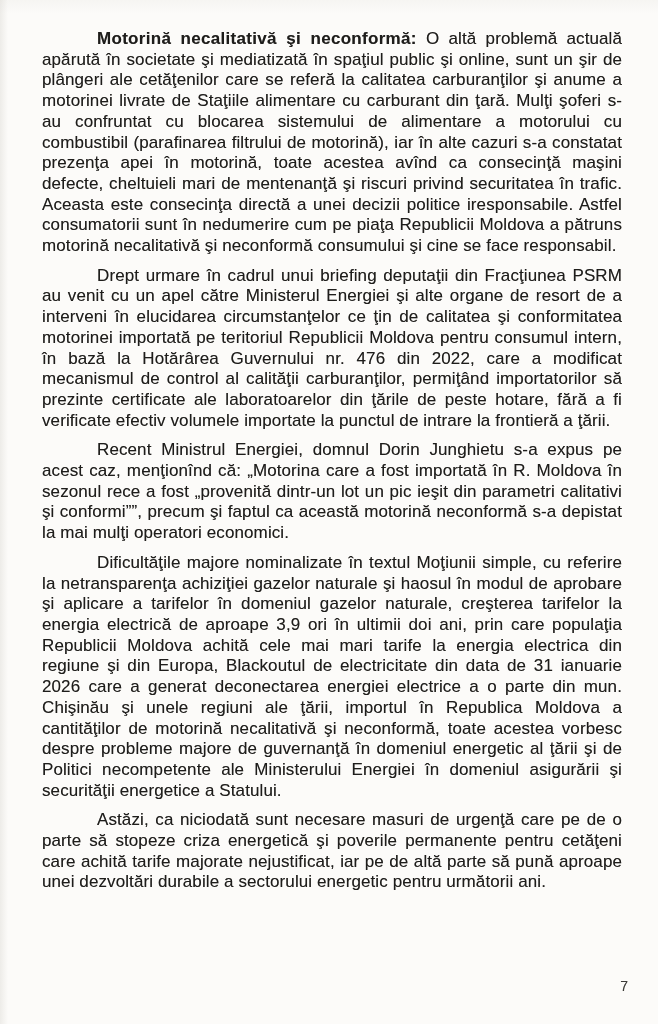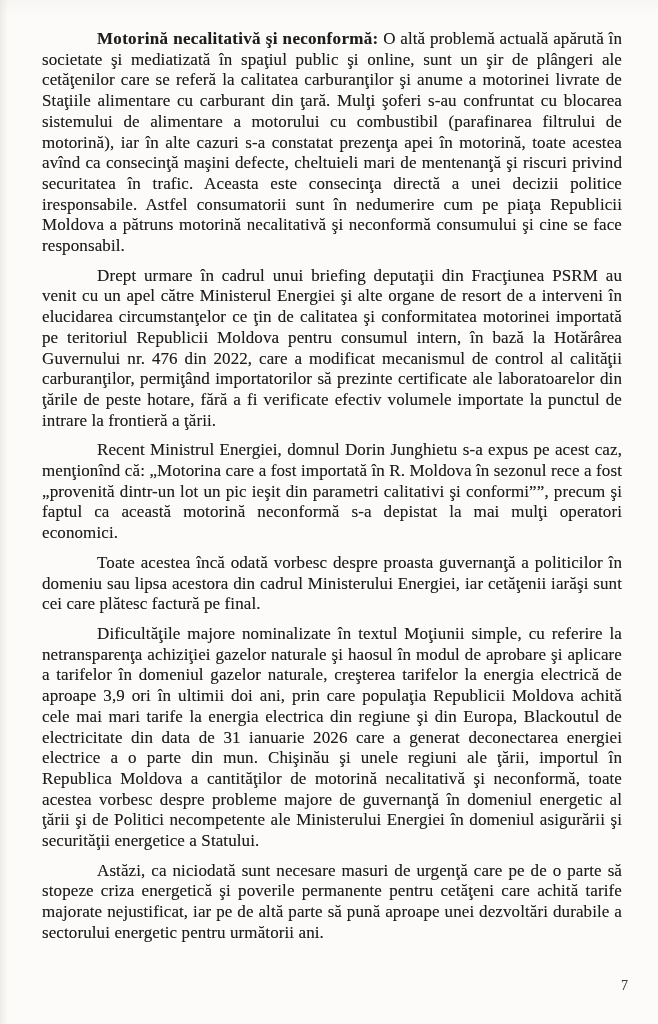--- a/index.html
+++ b/index.html
@@ -16,21 +16,21 @@
   .page {
     position: relative;
     width: 658px;
     height: 1024px;
     box-sizing: border-box;
     padding: 29px 36px 0 42px;
     background:
       linear-gradient(90deg, rgba(210,208,202,0.35) 0px, rgba(251,250,247,0) 8px),
       linear-gradient(180deg, rgba(240,239,235,0.5) 0px, rgba(251,250,247,0) 14px),
       #fcfbf9;
-    font-family: Liberation Serif, serif;
+    font-family: Liberation Sans, sans-serif;
     color: #1e1d1b;
   }
   .content p {
     margin: 0 0 9px 0;
     font-size: 17px;
     line-height: 20.7px;
     text-align: justify;
     text-indent: 55px;
     letter-spacing: 0.1px;
     text-shadow: 0 0 0.4px rgba(30,29,27,0.45);
@@ -56,21 +56,20 @@
 
     <p>
       <strong class="lead">Motorină necalitativă şi neconformă:</strong>
       <span>O altă problemă actuală apărută în societate şi mediatizată în spaţiul public şi online, sunt un şir de plângeri ale cetăţenilor care se referă la calitatea carburanţilor şi anume a motorinei livrate de Staţiile alimentare cu carburant din ţară. Mulţi şoferi s-au confruntat cu blocarea sistemului de alimentare a motorului cu combustibil (parafinarea filtrului de motorină), iar în alte cazuri s-a constatat prezenţa apei în motorină, toate acestea avînd ca consecinţă maşini defecte, cheltuieli mari de mentenanţă şi riscuri privind securitatea în trafic. Aceasta este consecinţa directă a unei decizii politice iresponsabile. Astfel consumatorii sunt în nedumerire cum pe piaţa Republicii Moldova a pătruns motorină necalitativă şi neconformă consumului şi cine se face responsabil.</span>
     </p>
 
     <p>Drept urmare în cadrul unui briefing deputaţii din Fracţiunea PSRM au venit cu un apel către Ministerul Energiei şi alte organe de resort de a interveni în elucidarea circumstanţelor ce ţin de calitatea şi conformitatea motorinei importată pe teritoriul Republicii Moldova pentru consumul intern, în bază la Hotărârea Guvernului nr. 476 din 2022, care a modificat mecanismul de control al calităţii carburanţilor, permiţând importatorilor să prezinte certificate ale laboratoarelor din ţările de peste hotare, fără a fi verificate efectiv volumele importate la punctul de intrare la frontieră a ţării.</p>
 
     <p>Recent Ministrul Energiei, domnul Dorin Junghietu s-a expus pe acest caz, menţionînd că: „Motorina care a fost importată în R. Moldova în sezonul rece a fost „provenită dintr-un lot un pic ieşit din parametri calitativi şi conformi””, precum şi faptul ca această motorină neconformă s-a depistat la mai mulţi operatori economici.</p>
 
-    <p>Toate acestea încă odată vorbesc despre proasta guvernanţă a politicilor în domeniu sau lipsa acestora din cadrul Ministerului Energiei, iar cetăţenii iarăşi sunt cei care plătesc factură pe final.</p>
 
     <p>Dificultăţile majore nominalizate în textul Moţiunii simple, cu referire la netransparenţa achiziţiei gazelor naturale şi haosul în modul de aprobare şi aplicare a tarifelor în domeniul gazelor naturale, creşterea tarifelor la energia electrică de aproape 3,9 ori în ultimii doi ani, prin care populaţia Republicii Moldova achită cele mai mari tarife la energia electrica din regiune şi din Europa, Blackoutul de electricitate din data de 31 ianuarie 2026 care a generat deconectarea energiei electrice a o parte din mun. Chişinău şi unele regiuni ale ţării, importul în Republica Moldova a cantităţilor de motorină necalitativă şi neconformă, toate acestea vorbesc despre probleme majore de guvernanţă în domeniul energetic al ţării şi de Politici necompetente ale Ministerului Energiei în domeniul asigurării şi securităţii energetice a Statului.</p>
 
     <p>Astăzi, ca niciodată sunt necesare masuri de urgenţă care pe de o parte să stopeze criza energetică şi poverile permanente pentru cetăţeni care achită tarife majorate nejustificat, iar pe de altă parte să pună aproape unei dezvoltări durabile a sectorului energetic pentru următorii ani.</p>
 
   </div>
 
   <div class="page-number">7</div>
 </div>
 

